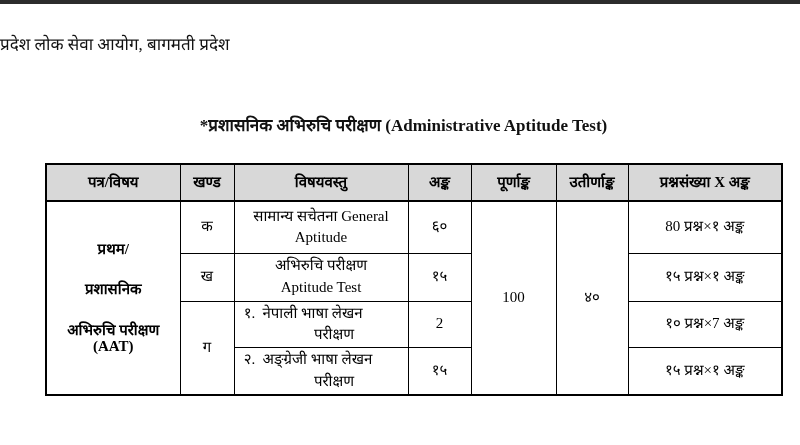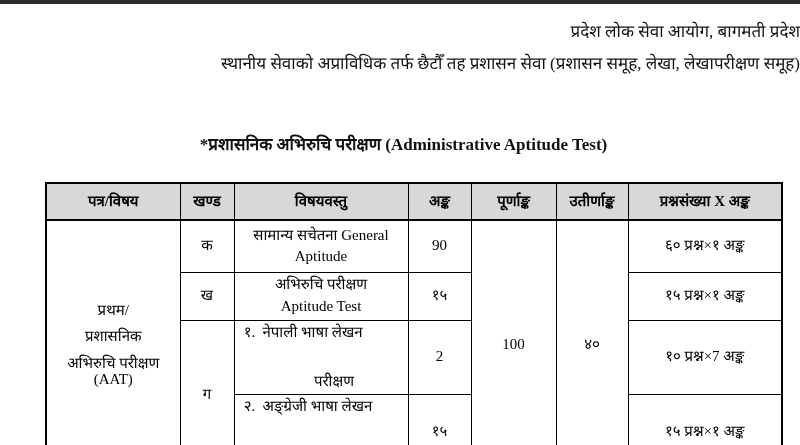--- a/index.html
+++ b/index.html
@@ -8,22 +8,22 @@
     background: #ffffff;
     overflow: hidden;
     font-family: "Liberation Serif", "DejaVu Serif", serif;
     color: #000000;
   }
   .top-bar {
     width: 100%; height: 4px;
     background: #2c2c2c;
   }
   .doc-header {
-    margin-top: 12px;
-    text-align: right;
+    margin-top: 25px;
+    text-align: left;
     font-size: 17px;
     line-height: 32px;
     color: #111;
   }
   .section-title {
     margin-top: 52px;
     text-align: center;
     font-size: 17px;
     font-weight: bold;
     color: #111;
@@ -53,36 +53,35 @@
   col.c-section { width: 54px;  }
   col.c-subject { width: 174px; }
   col.c-marks   { width: 63px;  }
   col.c-full    { width: 85px;  }
   col.c-pass    { width: 72px;  }
   col.c-formula { width: 154px; }
   tr.r1 td { height: 52px; }
   tr.r2 td { height: 48px; }
   tr.r3 td { height: 42px; }
   tr.r4 td { height: 43px; }
-  td.paper-cell > div { line-height: 1.1; }
+  td.paper-cell > div { line-height: 1.1; font-weight: bold; }
   td.paper-cell { padding: 6px 2px; }
-  td.paper-cell .pgap { margin-top: 10px; }
+  td.paper-cell .pgap { margin-top: 24px; }
   td.subject-left { text-align: left; padding-left: 8px; }
   td.subject-left .l1 { display: flex; }
   td.subject-left .num { width: 26px; flex: 0 0 26px; }
-  td.subject-left .l2 { padding-left: 26px; margin-top: 28px; }
+  td.subject-left .l2 { padding-left: 26px; }
 </style>
 </head>
 <body>
 
 <div class="top-bar"></div>
 
 <div class="doc-header">
   <div>प्रदेश लोक सेवा आयोग, बागमती प्रदेश</div>
-  <div>स्थानीय सेवाको अप्राविधिक तर्फ छैटौँ तह प्रशासन सेवा (प्रशासन समूह, लेखा, लेखापरीक्षण समूह)</div>
 </div>
 
 <div class="section-title">*प्रशासनिक अभिरुचि परीक्षण (Administrative Aptitude Test)</div>
 
 <table class="exam-plan">
   <colgroup>
     <col class="c-paper">
       <col class="c-section">
       <col class="c-subject">
       <col class="c-marks">
@@ -107,24 +106,24 @@
         <div>प्रथम/</div>
         <div class="pgap">प्रशासनिक</div>
         <div class="pgap">अभिरुचि परीक्षण</div>
         <div>(AAT)</div>
       </td>
       <td>क</td>
       <td>
         <div>सामान्य सचेतना General</div>
         <div>Aptitude</div>
       </td>
-      <td>90</td>
+      <td>६०</td>
       <td rowspan="4">100</td>
       <td rowspan="4">४०</td>
-      <td>६० प्रश्न×१ अङ्क</td>
+      <td>80 प्रश्न×१ अङ्क</td>
     </tr>
     <tr class="r2">
       <td>ख</td>
       <td>
         <div>अभिरुचि परीक्षण</div>
         <div>Aptitude Test</div>
       </td>
       <td>१५</td>
       <td>१५ प्रश्न×१ अङ्क</td>
     </tr>

